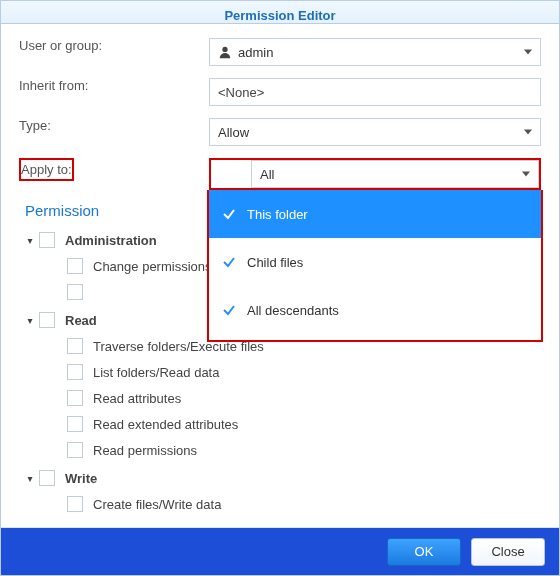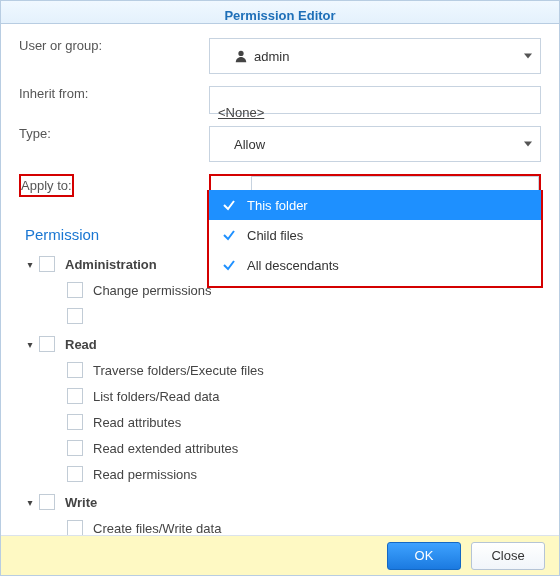--- a/index.html
+++ b/index.html
@@ -3,42 +3,42 @@
 <meta charset="utf-8">
 <style>
 * { box-sizing: border-box; margin: 0; padding: 0; }
 body { font-family: Arial, sans-serif; font-size: 13px; color: #333; background: #fff; }
 .dialog { width: 560px; height: 576px; border: 1px solid #b8cde2; position: relative; background: #fff; }
 .title-bar { height: 23px; background: linear-gradient(#f0f8ff, #e4f1fc); border-bottom: 1px solid #b8cde2; text-align: center; line-height: 30px; color: #1e6fb8; font-weight: bold; font-size: 13px; }
 .content { padding: 14px 18px 0 18px; position: relative; height: calc(100% - 30px - 48px); }
 .row { display: flex; align-items: flex-start; margin-bottom: 12px; min-height: 28px; }
 .row-label { width: 190px; color: #555; }
 .row-control { flex: 1; position: relative; }
-.combo { display: flex; align-items: center; height: 36px; border: 1px solid #c7d3e0; background: #fff; padding: 0 24px; position: relative; cursor: pointer; }
+.combo { display: flex; align-items: center; height: 28px; border: 1px solid #c7d3e0; background: #fff; padding: 0 8px; position: relative; cursor: pointer; }
 .combo .chev { position: absolute; right: 8px; top: 50%; transform: translateY(-50%); width: 0; height: 0; border-left: 4px solid transparent; border-right: 4px solid transparent; border-top: 5px solid #555; }
-.input { width: 100%; height: 28px; border: 1px solid #c7d3e0; padding: 13px 8px; color: #444; background: #fff; text-decoration: underline; }
+.input { width: 100%; height: 28px; border: 1px solid #c7d3e0; padding: 1px 8px; color: #444; background: #fff; }
 .person-icon { width: 14px; height: 14px; margin-right: 6px; }
 .hl-red { border: 2px solid #d40000; padding: 2px 0; display: inline-block; }
 .apply-row .row-control { border: 2px solid #d40000; }
 .apply-row .row-control .combo { border: 1px solid #c7d3e0; margin-left: 40px; }
 .dropdown-panel { position: absolute; left: 206px; right: 16px; top: 166px; background: #fff; border-left: 2px solid #d40000; border-right: 2px solid #d40000; border-bottom: 2px solid #d40000; z-index: 5; padding-bottom: 6px; }
-.dd-item { display: flex; align-items: center; height: 30px; padding: 0 12px; cursor: pointer; }
+.dd-item { display: flex; align-items: center; height: 48px; padding: 0 12px; cursor: pointer; }
 .dd-item.selected { background: #1e90ff; color: #fff; }
 .dd-check { width: 16px; height: 16px; margin-right: 10px; display: inline-flex; align-items: center; justify-content: center; }
 .dd-check svg { width: 16px; height: 16px; }
 .perm-header { color: #1976d2; font-size: 15px; margin: 4px 0 8px 6px; }
 .tree { margin-left: 4px; }
 .tree-node { margin-bottom: 2px; }
 .tree-row { display: flex; align-items: center; height: 26px; }
 .arrow { width: 14px; height: 14px; margin-right: 2px; display: inline-flex; align-items: center; justify-content: center; cursor: pointer; color: #444; font-size: 10px; }
 .cb { width: 16px; height: 16px; border: 1px solid #c2ccd6; background: #fff; margin-right: 10px; cursor: pointer; }
 .tree-label { color: #444; }
 .bold { font-weight: bold; }
 .children { margin-left: 44px; }
-.button-bar { position: absolute; bottom: 0; left: 0; right: 0; height: 40px; border-top: 1px solid #dbe3ec; display: flex; align-items: center; justify-content: flex-end; padding: 0 14px; gap: 10px; background: #fef9c3; }
+.button-bar { position: absolute; bottom: 0; left: 0; right: 0; height: 48px; border-top: 1px solid #dbe3ec; display: flex; align-items: center; justify-content: flex-end; padding: 0 14px; gap: 10px; background: #1d4ed8; }
 .btn { min-width: 74px; height: 28px; border-radius: 3px; border: 1px solid #b5c4d6; background: linear-gradient(#fff,#f1f5fa); color: #333; cursor: pointer; font-size: 13px; }
 .btn-primary { background: linear-gradient(#3ea2ff,#1b7ae0); border: 1px solid #1468c4; color: #fff; }
 </style>
 </head>
 <body>
 
 <div class="dialog">
   <div class="title-bar">Permission Editor</div>
 
   <div class="content">

